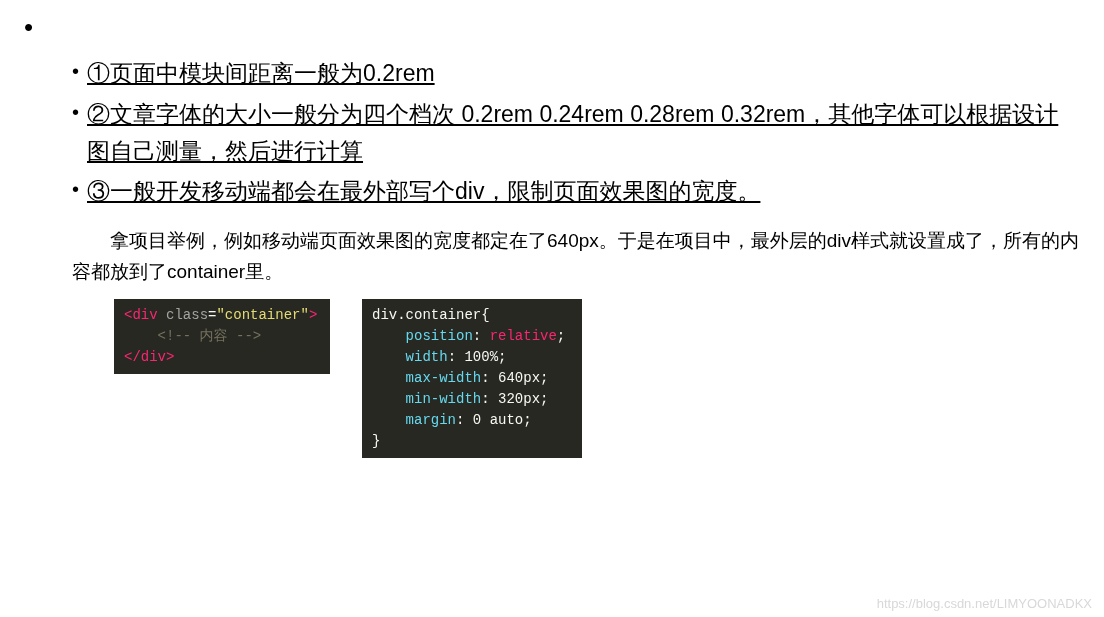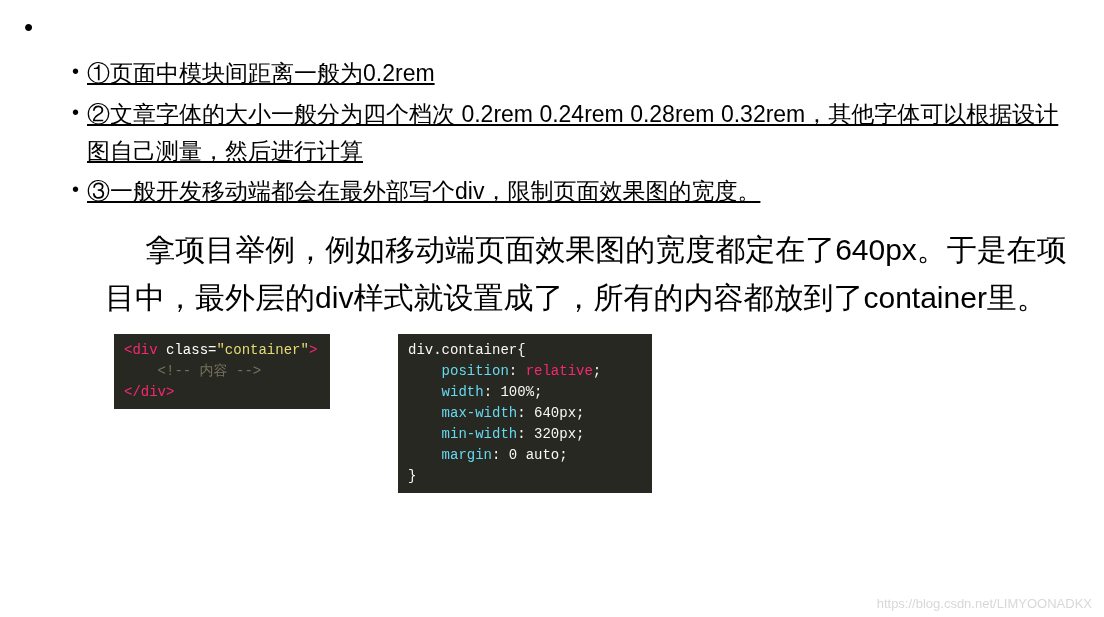--- a/index.html
+++ b/index.html
@@ -36,26 +36,25 @@
     }
     .sub-item .dot {
       margin-right: 8px;
       font-size: 20px;
     }
     .sub-item .text {
       flex: 1;
       text-decoration: underline;
     }
     .paragraph {
-      font-size: 30px;
+      font-size: 19px;
       line-height: 1.6;
       margin-left: 48px;
       margin-top: 16px;
       text-indent: 2em;
-      text-align: center;
     }
     .code-blocks {
       margin-left: 90px;
       margin-top: 12px;
       display: flex;
       gap: 32px;
       align-items: flex-start;
     }
     .code-block {
       background: #272822;
@@ -63,25 +62,24 @@
       font-family: Consolas, "Courier New", monospace;
       font-size: 14px;
       line-height: 1.5;
       padding: 6px 10px;
       white-space: pre;
     }
     .code-block-1 {
       width: 216px;
     }
     .code-block-2 {
-      width: 254px;
-      margin-left: 36px;
+      width: 220px;
     }
     .tag { color: #f92672; }
-    .attr { color: #ffffff; }
+    .attr { color: #a3a3a3; }
     .string { color: #e6db74; }
     .comment { color: #75715e; }
     .selector { color: #f8f8f2; }
     .prop { color: #66d9ef; }
     .val { color: #f8f8f2; }
     .kw { color: #f92672; }
     .watermark {
       position: absolute;
       bottom: 6px;
       right: 12px;

